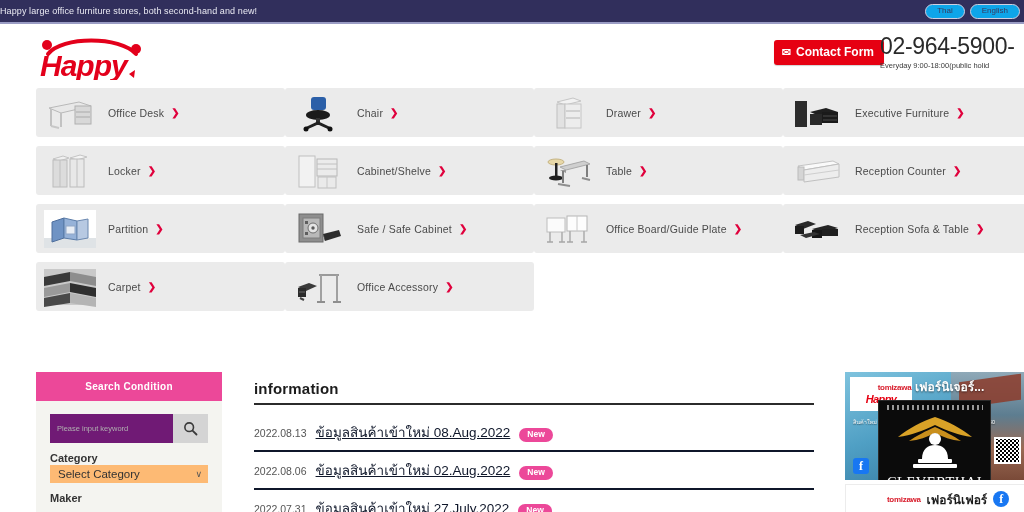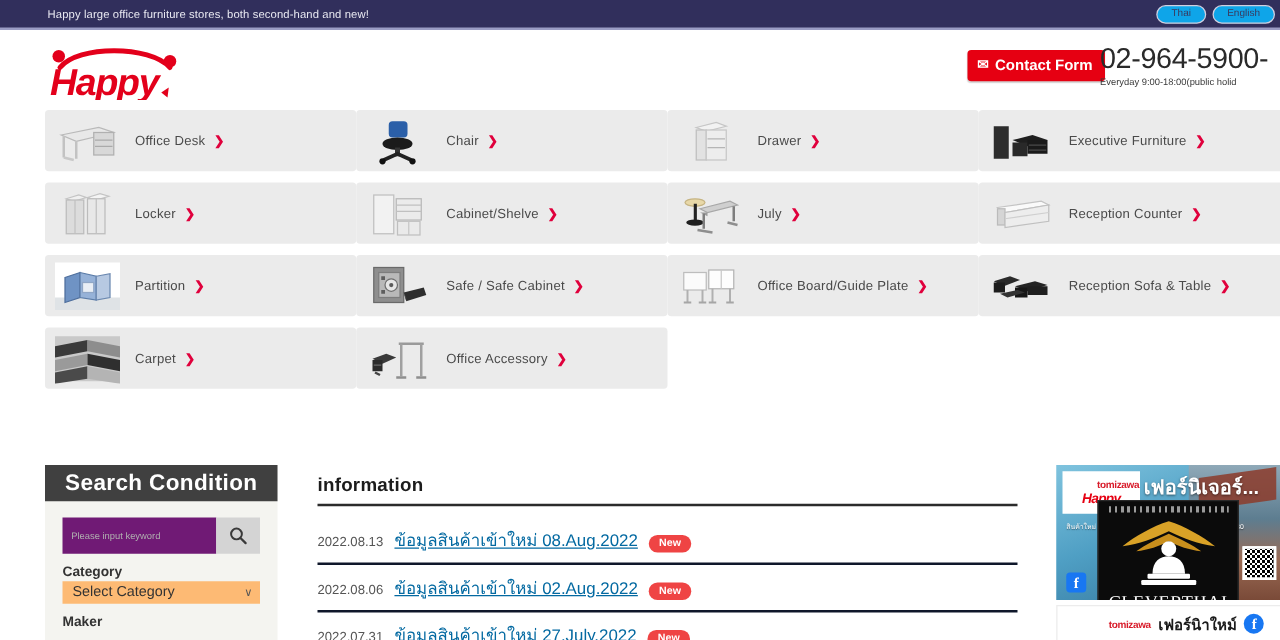--- a/index.html
+++ b/index.html
@@ -12,21 +12,21 @@
   #page { position: relative; width: 1024px; height: 512px; overflow: hidden; }
 
   
   .topbar {
     position: absolute; top: 0; left: 0; width: 1024px; height: 24px;
     background: #312f5c;
     border-bottom: 2px solid #9a9cc4;
     display: flex; align-items: center;
   }
   .topbar-text {
-    color: #e9e9f2; font-size: 9px; letter-spacing: .1px; margin-left: 38px;
+    color: #e9e9f2; font-size: 9px; letter-spacing: .1px; 
     white-space: nowrap;
   }
   .lang-wrap { position: absolute; right: 4px; top: 4px; display: flex; gap: 5px; }
   .lang-pill {
     background: #0ea5e9; color: #3a3a5e; font-size: 8px;
     border-radius: 9px; padding: 2px 11px 3px; line-height: 1;
     border: 1px solid #cfcfe0; white-space: nowrap;
   }
 
   
@@ -82,22 +82,22 @@
 
   
   .lower { position: absolute; top: 370px; left: 0; width: 1024px; height: 142px; }
 
   .search-panel {
     position: absolute; left: 36px; top: 2px;
     width: 186px; height: 140px;
     background: #f4f4f0;
   }
   .search-head {
-    height: 29px; background: #404040; color: #fff;
-    font-size: 18px; font-weight: bold; letter-spacing: .3px;
+    height: 29px; background: #ec4899; color: #fff;
+    font-size: 10px; font-weight: bold; letter-spacing: .3px;
     display: flex; align-items: center; justify-content: center;
   }
   .search-body { padding: 13px 14px 0 14px; }
   .search-row { display: flex; height: 29px; }
   .search-input {
     flex: 1; background: #701a75; border: none; outline: none;
     font-size: 7.5px; color: #9a9a9a; padding: 0 7px;
     font-family: "Liberation Sans", sans-serif;
   }
   .search-input::placeholder { color: #b0b0b0; }
@@ -123,25 +123,25 @@
   }
   .info-rule { height: 2px; background: #2b2b2b; width: 100%; }
   .info-list { margin-top: 9px; }
   .info-item {
     display: flex; align-items: baseline;
     padding: 7px 0 7px 0;
     border-bottom: 2px solid #0f172a;
   }
   .info-date { font-size: 10.5px; color: #555; white-space: nowrap; margin-right: 9px; }
   .info-link {
-    font-size: 13.5px; color: #0369a1; text-decoration: underline;
+    font-size: 13.5px; color: #0f172a; text-decoration: underline;
     white-space: nowrap;
   }
   .badge-new {
-    background: #ef4444; color: #fff; font-size: 8.5px; font-weight: bold;
+    background: #ec4899; color: #fff; font-size: 8.5px; font-weight: bold;
     border-radius: 9px; padding: 2px 8px 3px; margin-left: 9px;
     line-height: 1; white-space: nowrap;
   }
 
   
   .banner-col { position: absolute; left: 845px; top: 2px; width: 180px; }
   .banner {
     position: relative; width: 180px; height: 108px; overflow: hidden;
     background: linear-gradient(160deg,#7fc3de 0%,#4f9fc4 45%,#2f6f96 100%);
   }
@@ -155,21 +155,21 @@
   }
   .bnr-tomi {
     position: absolute; left: 5px; top: 5px; width: 62px; height: 34px;
     background: #fff; display: flex; flex-direction: column;
     align-items: center; justify-content: center; gap: 1px;
   }
   .tomi-txt { color: #d81b2a; font-size: 8px; font-weight: bold; letter-spacing: -.3px; margin-left: 27px; }
   .happy-txt { color: #e60012; font-size: 11px; font-weight: bold; font-style: italic; letter-spacing: -.6px; }
   .bnr-thai {
     position: absolute; left: 70px; top: 5px;
-    color: #fff; font-size: 16px; font-weight: bold;
+    color: #fff; font-size: 12px; font-weight: bold;
     text-shadow: 0 1px 2px rgba(0,0,0,.55); white-space: nowrap;
   }
   .bnr-thai2 {
     position: absolute; left: 112px; top: 26px;
     color: #fff; font-size: 11px; font-weight: bold;
     text-shadow: 0 1px 2px rgba(0,0,0,.55); white-space: nowrap;
   }
   .bnr-body {
     position: absolute; left: 8px; top: 46px; width: 100px;
     color: #fff; font-size: 5.5px; line-height: 1.5; text-shadow: 0 1px 1px rgba(0,0,0,.5);
@@ -368,21 +368,21 @@
           <ellipse cx="12" cy="9" rx="8" ry="3" fill="#e8d8a8" stroke="#c6b483"></ellipse>
           <rect x="11" y="10" width="2.5" height="14" fill="#222"></rect>
           <ellipse cx="12" cy="25" rx="7" ry="2.5" fill="#1f1f1f"></ellipse>
           <polygon points="16,14 40,8 46,11 22,17" fill="#cfcfcf" stroke="#a8a8a8"></polygon>
           <polygon points="16,17 22,20 22,17" fill="#9a9a9a"></polygon>
           <path d="M19 18 L19 30 M43 12 L43 24" stroke="#7e7e7e" stroke-width="2"></path>
           <path d="M14 31 L26 33 M38 25 L46 27" stroke="#8e8e8e" stroke-width="2"></path>
         </svg>
       </div>
       <div class="cat-row-inner">
-        <span class="cat-label">July</span>
+        <span class="cat-label">Table</span>
         <span class="chev">❯</span>
       </div>
     </div>
 
     <div class="cat-tile">
       <div class="cat-thumb">
         <svg width="48" height="30" viewBox="0 0 48 30">
           <polygon points="5,10 40,5 46,8 11,14" fill="#fafafa" stroke="#c4c4c4"></polygon>
           <rect x="5" y="11" width="6" height="13" fill="#d5d5d5" stroke="#bbb"></rect>
           <polygon points="11,14 46,8 46,21 11,26" fill="#ededed" stroke="#c0c0c0"></polygon>
@@ -580,18 +580,18 @@
             <path d="M30 48 C30 38, 36 34, 43 34 C50 34, 56 38, 56 48 Z" fill="#ffffff"></path>
             <rect x="26" y="48" width="34" height="4" rx="1" fill="#ffffff"></rect>
             <rect x="21" y="53" width="44" height="4" rx="1" fill="#ffffff"></rect>
           </svg>
           <div class="clever-name">CLEVERTHAI</div>
         </div>
       </div>
 
       <div class="banner2">
         <span class="tomi-txt">tomizawa</span>
-        <span class="b2-thai">เฟอร์นิาใหม์</span>
+        <span class="b2-thai">เฟอร์นิเฟอร์</span>
         <span class="b2-fb">f</span>
       </div>
     </div>
   </div>
 </div>
 
 </body></html>

